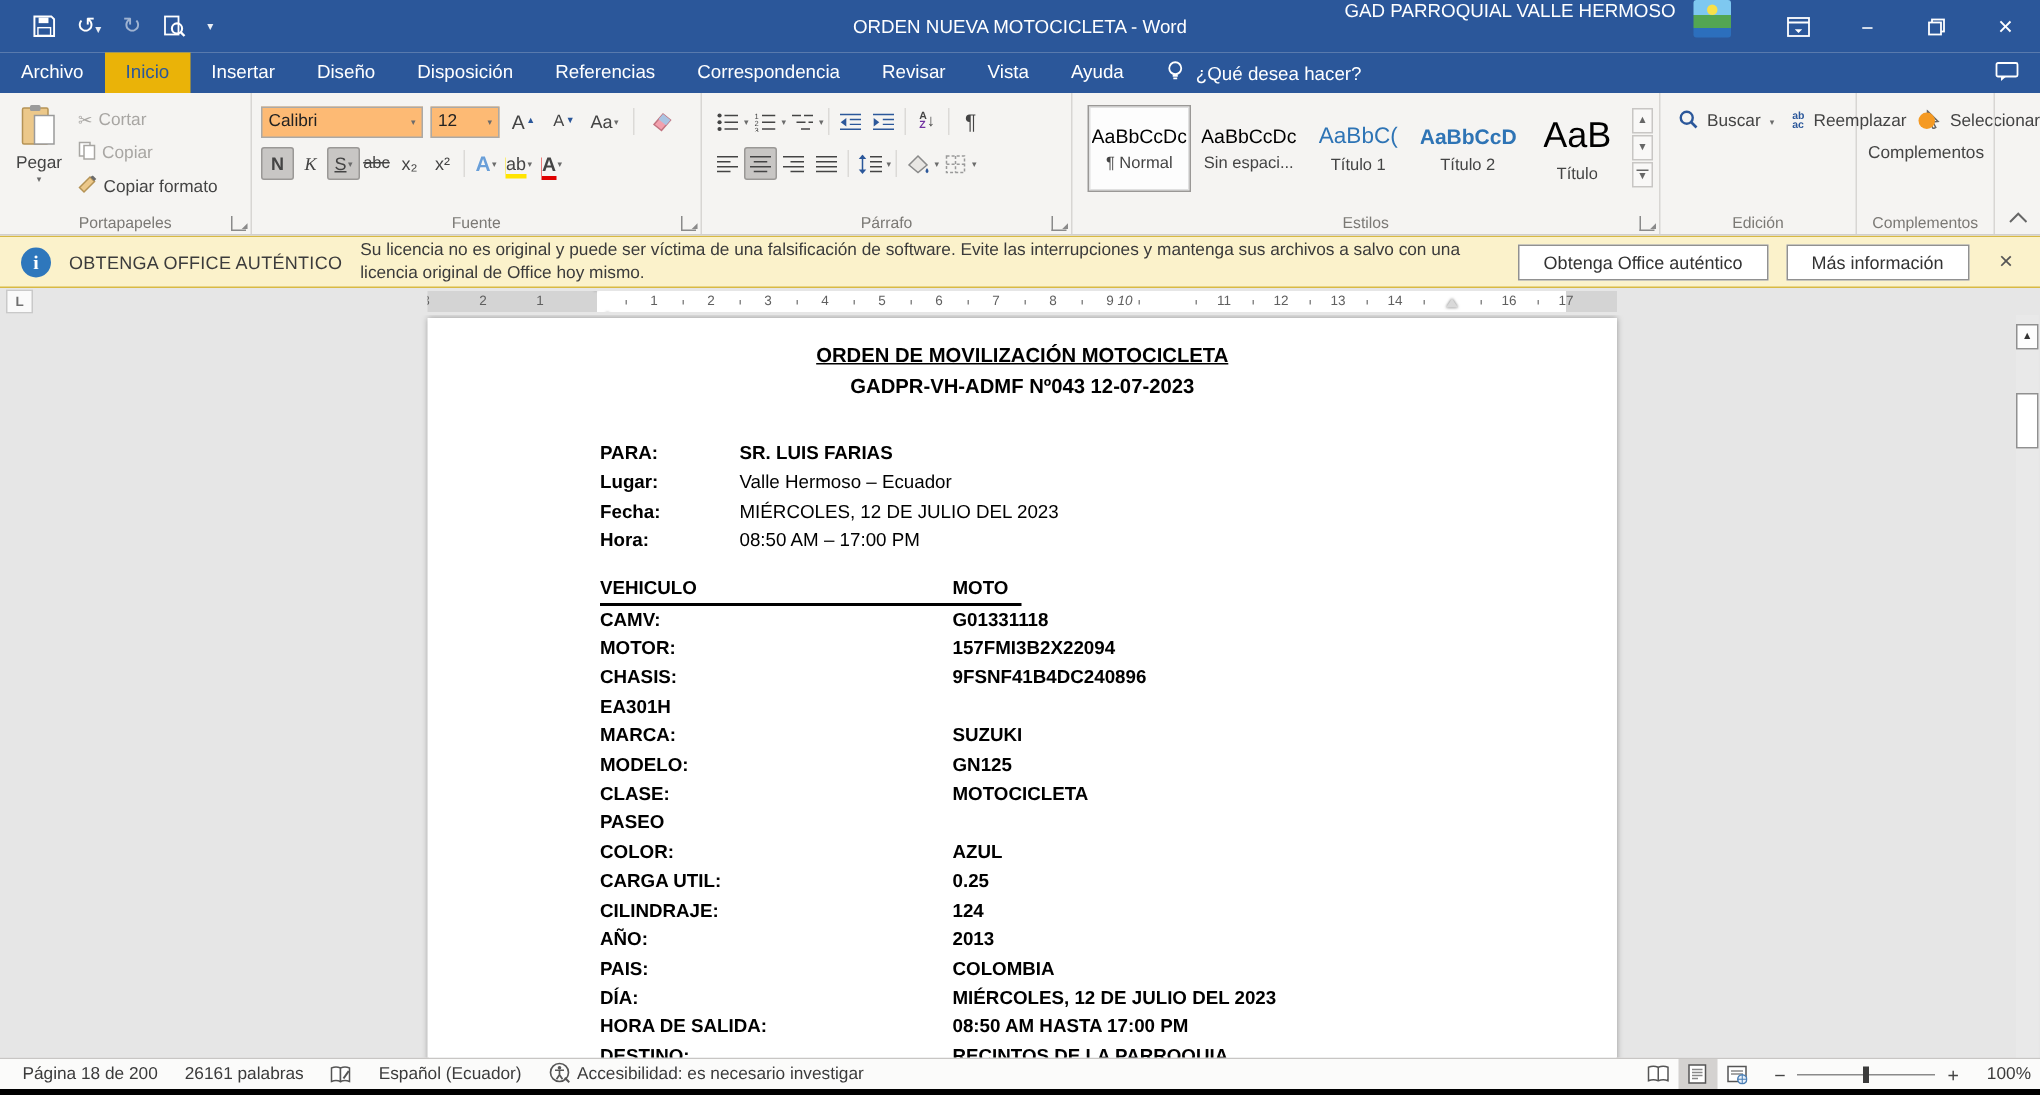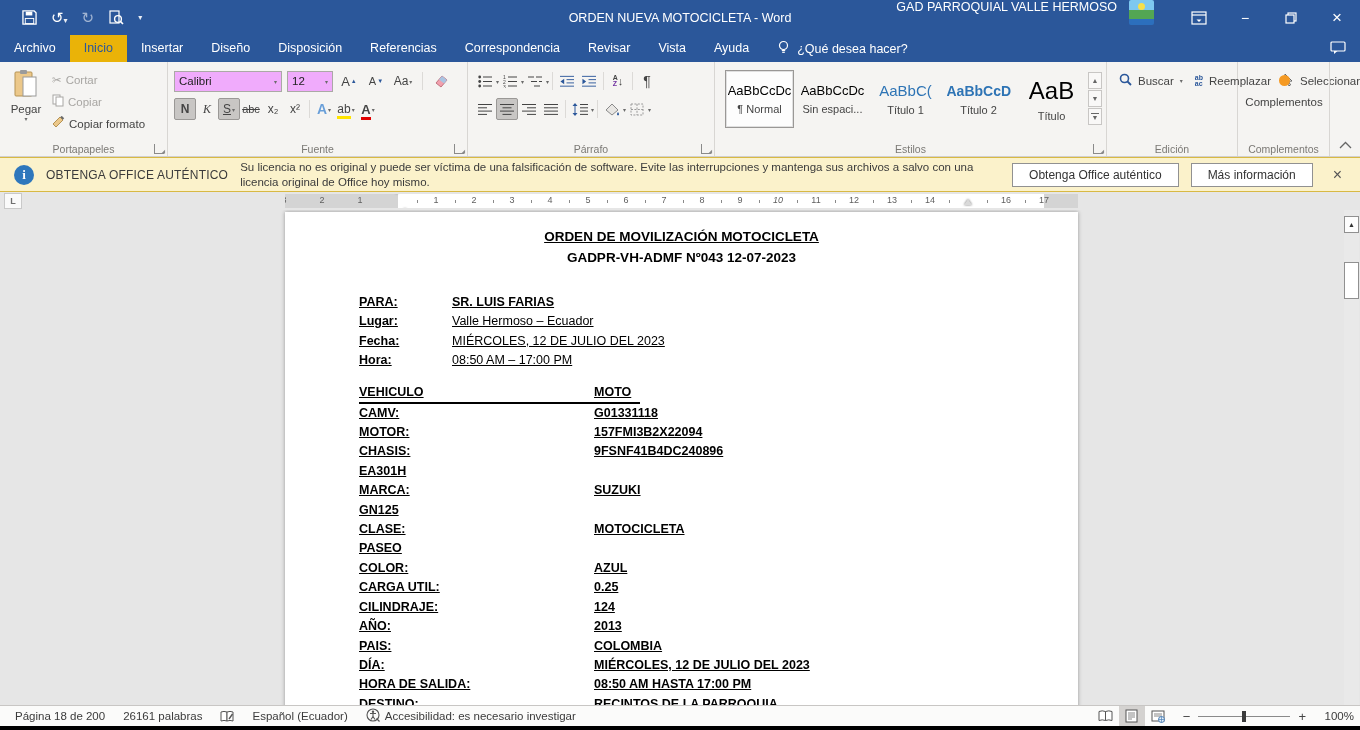--- a/index.html
+++ b/index.html
@@ -42,21 +42,21 @@
   .sbtn.pressed { background:#c8c6c4; border-color:#9a9896; }
   .chev { font-size:6px; color:#6b6b6b; }
   .vline { width:1px; background:#dcdad7; margin:2px 3px; align-self:stretch; }
 
   
   .paste-big { width:44px; display:flex; flex-direction:column; align-items:center; padding-top:3px; }
   .paste-big .plabel { font-size:11.5px; margin-top:4px; color:#444; }
   .clip-col { display:flex; flex-direction:column; justify-content:flex-start; gap:3px; padding-top:5px; }
 
   
-  .combo { display:flex; align-items:center; justify-content:space-between; background:#f0abfc; border:1px solid #aba9a6; height:21px; padding:0 4px; font-size:11.5px; color:#222; }
+  .combo { display:flex; align-items:center; justify-content:space-between; background:#fdba74; border:1px solid #aba9a6; height:21px; padding:0 4px; font-size:11.5px; color:#222; }
   .fontrow1 { display:flex; align-items:center; gap:5px; padding:4px 2px 2px; }
   .fontrow2 { display:flex; align-items:center; padding:4px 2px; }
   .b-bold { font-weight:bold; }
   .b-italic { font-style:italic; font-family:"Liberation Serif", serif; }
   .b-under { text-decoration:underline; }
   .b-strike { text-decoration:line-through; font-size:11px; }
   .hl-bar { box-shadow:0 3px 0 #ffe400; }
   .fc-bar { box-shadow:0 3px 0 #e00000; }
   .eff-a { color:#6a9fd8; font-weight:bold; text-shadow:0 0 1px #fff; }
 
@@ -104,21 +104,21 @@
   .ind-marker { position:absolute; left:108px; top:0; width:9px; }
   .ind-top { width:0; height:0; border-left:4px solid transparent; border-right:4px solid transparent; border-top:5px solid #f2f2f2; filter:drop-shadow(0 0 1px #707070); }
   .ind-bot { width:0; height:0; border-left:4px solid transparent; border-right:4px solid transparent; border-bottom:5px solid #f2f2f2; filter:drop-shadow(0 0 1px #707070); margin-top:1px; }
   .rind-marker { position:absolute; left:679px; top:5px; width:0; height:0; border-left:4px solid transparent; border-right:4px solid transparent; border-bottom:6px solid #d9d9d9; filter:drop-shadow(0 0 1px #707070); }
 
   
   .workspace { position:relative; height:495px; background:#e6e6e6; overflow:hidden; }
   .page { position:absolute; left:285px; top:2px; width:793px; height:600px; background:#fff; box-shadow:0 0 4px rgba(0,0,0,.35); color:#000; }
   .doc-title { margin-top:14px; text-align:center; font-weight:bold; font-size:13.5px; line-height:21px; }
   .doc-title .u { text-decoration:underline; }
-  .doc-block { margin-left:74px; font-size:12.5px;text-decoration:underline; }
+  .doc-block { margin-left:115px; font-size:12.5px; }
   .info-block { margin-top:25px; }
   .drow { display:flex; line-height:19.4px; }
   .drow .lbl { width:93px; font-weight:bold; flex:0 0 auto; }
   .drow .val {}
   .drow .val.vb { font-weight:bold; }
   .veh-block { margin-top:12px; }
   .veh-head { display:flex; width:281px; border-bottom:2px solid #000; font-weight:bold; line-height:18px; padding-bottom:1px; }
   .veh-head .c1 { width:235px; }
   .vrow { display:flex; line-height:19.4px; font-weight:bold; }
   .vrow .lbl { width:235px; flex:0 0 auto; }
@@ -570,21 +570,21 @@
         <span class="ruler-num" style="left: 303px;">5</span>
         <span class="ruler-tick" style="left: 284px;"></span>
         <span class="ruler-num" style="left: 341px;">6</span>
         <span class="ruler-tick" style="left: 322px;"></span>
         <span class="ruler-num" style="left: 379px;">7</span>
         <span class="ruler-tick" style="left: 360px;"></span>
         <span class="ruler-num" style="left: 417px;">8</span>
         <span class="ruler-tick" style="left: 398px;"></span>
         <span class="ruler-num" style="left: 455px;">9</span>
         <span class="ruler-tick" style="left: 436px;"></span>
-        <span class="ruler-num" style="left: 493px; font-style: italic;">10</span>
+        <span class="ruler-num" style="left: 465px; font-style: italic;">10</span>
         <span class="ruler-tick" style="left: 474px;"></span>
         <span class="ruler-num" style="left: 531px;">11</span>
         <span class="ruler-tick" style="left: 512px;"></span>
         <span class="ruler-num" style="left: 569px;">12</span>
         <span class="ruler-tick" style="left: 550px;"></span>
         <span class="ruler-num" style="left: 607px;">13</span>
         <span class="ruler-tick" style="left: 588px;"></span>
         <span class="ruler-num" style="left: 645px;">14</span>
         <span class="ruler-tick" style="left: 626px;"></span>
         <span class="ruler-tick" style="left: 664px;"></span>
@@ -638,20 +638,21 @@
               <span class="val">9FSNF41B4DC240896</span>
             </div>
             <div class="vrow">
               <span class="val">EA301H</span>
             </div>
             <div class="vrow">
               <span class="lbl">MARCA:</span>
               <span class="val">SUZUKI</span>
             </div>
             <div class="vrow">
+              <span class="lbl">MODELO:</span>
               <span class="val">GN125</span>
             </div>
             <div class="vrow">
               <span class="lbl">CLASE:</span>
               <span class="val">MOTOCICLETA</span>
             </div>
             <div class="vrow">
               <span class="val">PASEO</span>
             </div>
             <div class="vrow">

